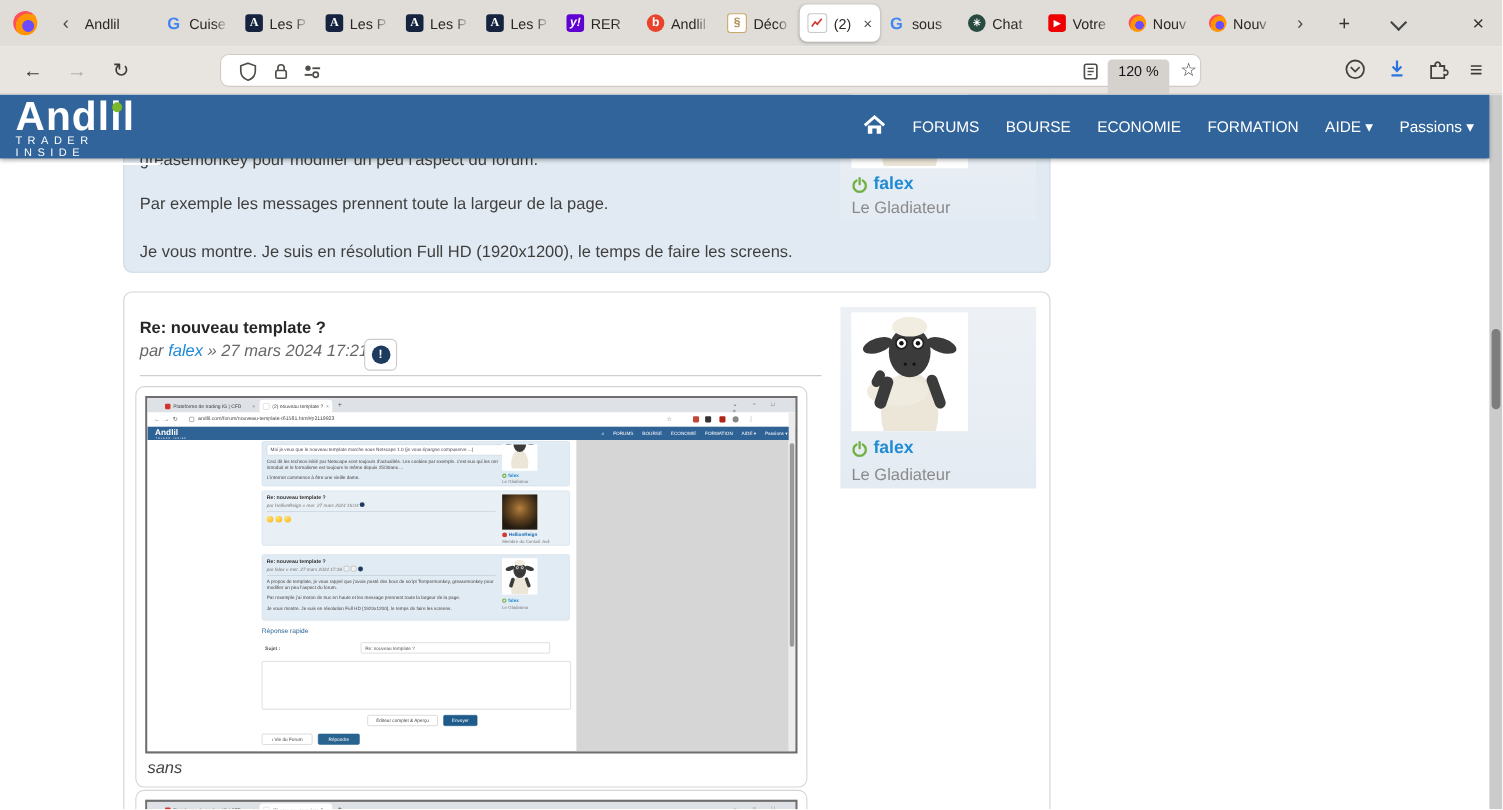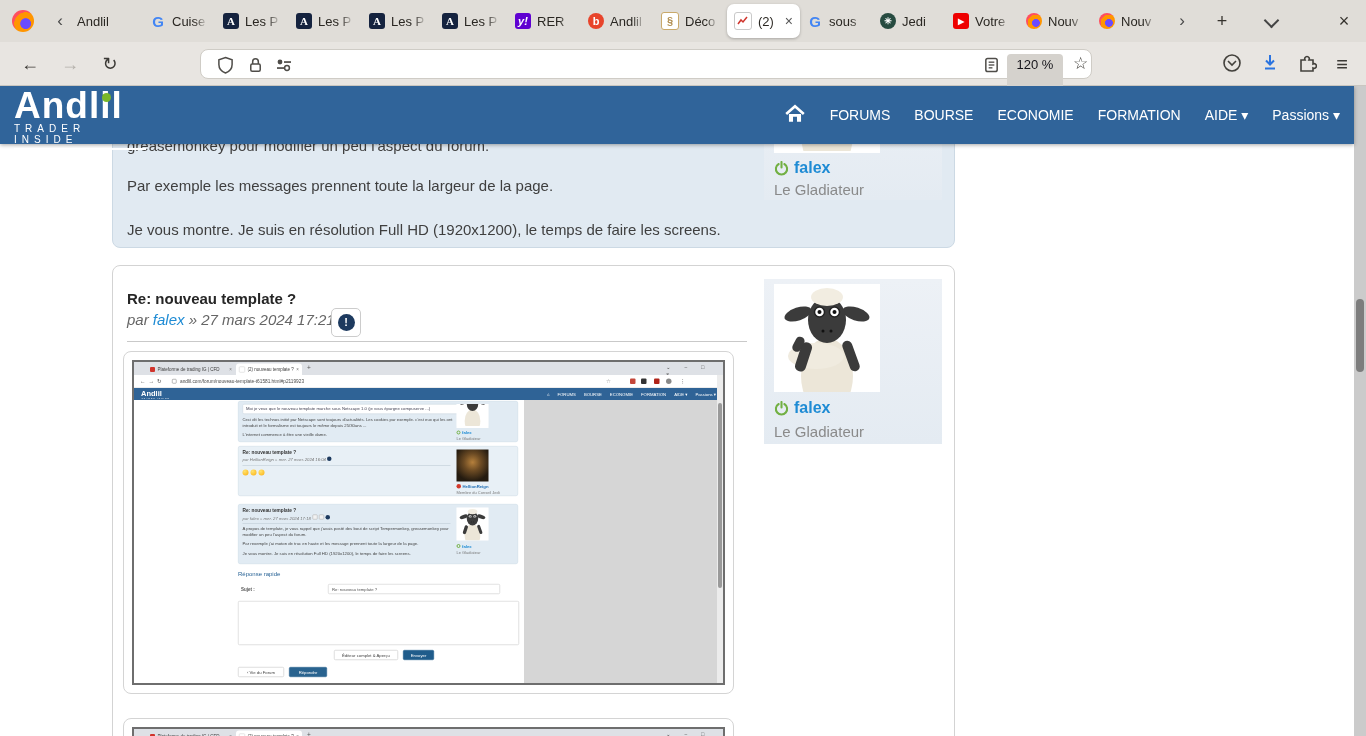--- a/index.html
+++ b/index.html
@@ -157,21 +157,21 @@
       </span>
       <span class="ttl">(2)</span>
       <span class="tclose">×</span>
       </div>
     <div class="tab" style="left:800px;">
       <span class="fav fav-g">G</span>
       <span class="ttl">sous</span>
       </div>
     <div class="tab" style="left:873px;">
       <span class="fav fav-gpt">✳</span>
-      <span class="ttl">Jedi</span>
+      <span class="ttl">Chat</span>
       </div>
     <div class="tab" style="left:946px;">
       <span class="fav fav-yt">▶</span>
       <span class="ttl">Votre</span>
       </div>
     <div class="tab" style="left:1019px;">
       <span class="fav fav-ff"></span>
       <span class="ttl">Nouv</span>
       </div>
     <div class="tab" style="left:1092px;">
@@ -404,20 +404,21 @@
             <div class="abs" style="left:388px;top:444px;width:344px;height:20px;border:1px solid #c3c3c3;border-radius:3px;background:#fff;font-size:8.5px;color:#555;line-height:20px;padding-left:7px;box-sizing:border-box;">Re: nouveau template ?</div>
             <div class="abs" style="left:208px;top:478px;width:560px;height:86px;border:1px solid #c3c3c3;border-radius:3px;background:#fff;"></div>
             <div class="np-btn" style="left:400px;top:576px;width:128px;height:20px;">Éditeur complet &amp; Aperçu</div>
             <div class="np-btn blue" style="left:538px;top:576px;width:62px;height:20px;">Envoyer</div>
             <div class="np-btn" style="left:208px;top:610px;width:92px;height:20px;">
               <span>‹</span>&nbsp;<span>Vie du Forum</span>
             </div>
             <div class="np-btn blue" style="left:310px;top:610px;width:76px;height:20px;background:#29638f;border-color:#29638f;">Répondre</div>
           </div>
         </div>
+        <div class="caption">sans</div>
       </div>
 
       <div class="imgbox" style="top:452px;height:300px;">
         <div class="frame2">
           <div class="np" style="height:80px;">
             <div class="np-tabbar">
               <div class="np-tab" style="left:26px;width:176px;">
                 <span class="f fav-red"></span>
                 <span class="t">Plateforme de trading IG | CFD</span>
                 <span class="x">×</span>

